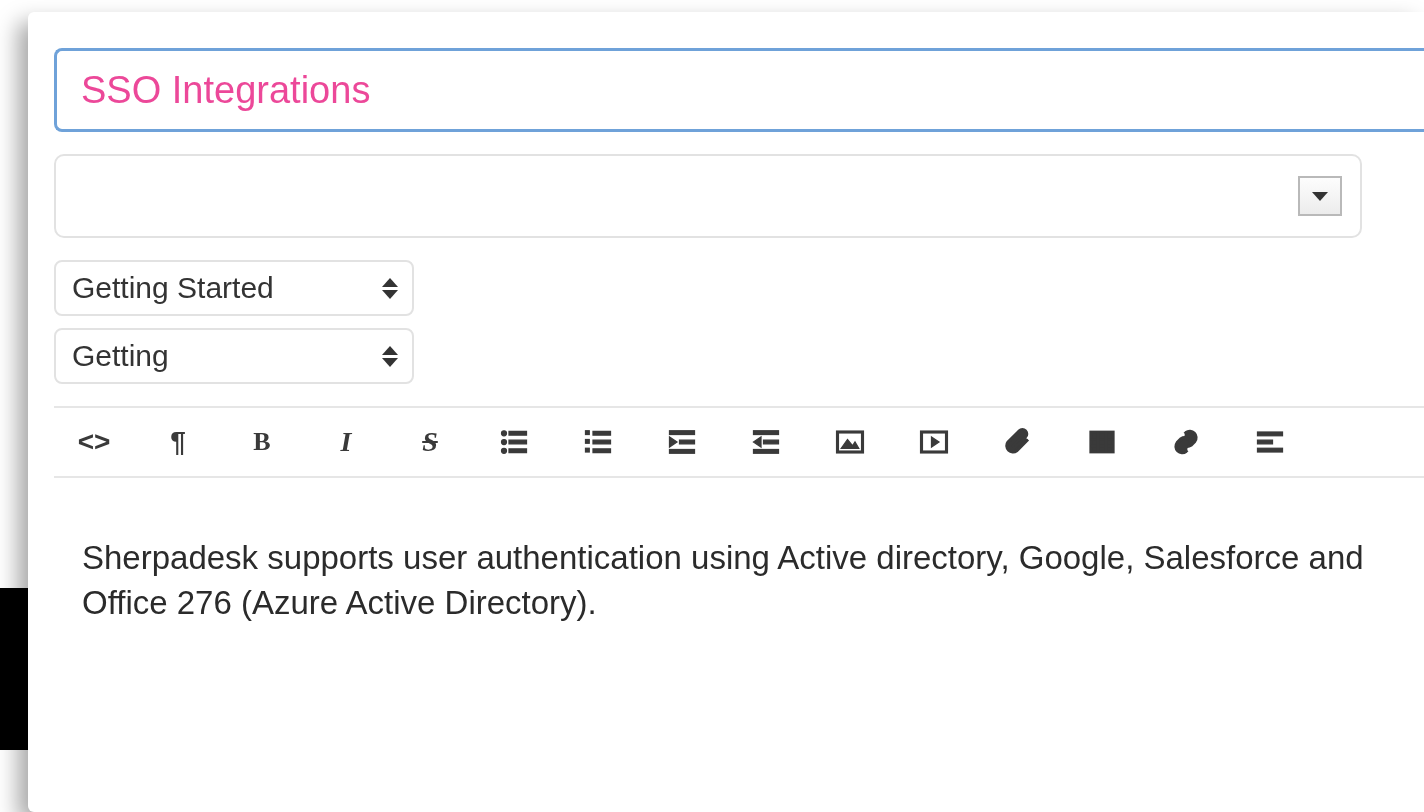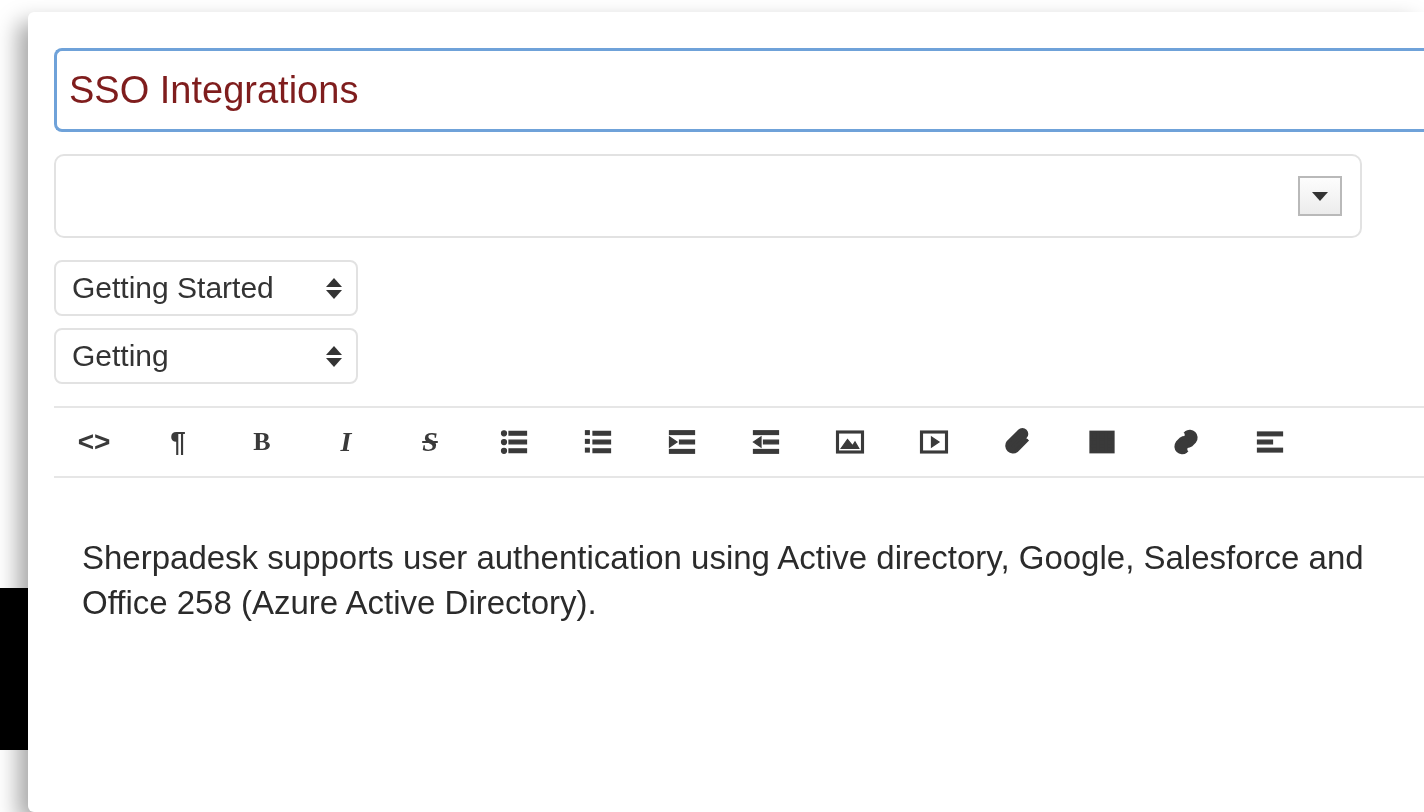--- a/index.html
+++ b/index.html
@@ -40,23 +40,23 @@
     z-index: 1;
   }
 
   
   .title-input {
     width: 100%;
     height: 84px;
     border: 3px solid #6fa2d9;
     border-radius: 8px 0 0 8px;
     border-right: none;
-    padding: 0 12px;
+    padding: 0 24px;
     font-size: 38px;
-    color: #7f1d1d;
+    color: #ec4899;
     outline: none;
     background: #fff;
   }
 
   
   .combo-wide {
     position: relative;
     margin-top: 22px;
     width: 1308px;
     max-width: calc(100% - 30px);
@@ -81,21 +81,21 @@
     border-top: 9px solid #333;
   }
 
   
   .select-row { margin-top: 22px; }
   .select-row + .select-row { margin-top: 12px; }
   .mini-select {
     display: inline-flex;
     align-items: center;
     justify-content: space-between;
-    width: 304px;
+    width: 360px;
     height: 56px;
     padding: 0 14px 0 16px;
     border: 2px solid #e2e2e2;
     border-radius: 8px;
     background: #fff;
     font-size: 30px;
     color: #333;
     cursor: pointer;
   }
   .mini-select .spin {
@@ -291,16 +291,16 @@
       <div class="tbtn">
         <svg viewBox="0 0 24 24">
           <rect x="2" y="4" width="20" height="3"></rect>
           <rect x="2" y="10.5" width="12" height="3"></rect>
           <rect x="2" y="17" width="20" height="3"></rect>
         </svg>
       </div>
 
     </div>
 
-    <div class="editor-body">Sherpadesk supports user authentication using Active directory, Google, Salesforce and Office 258 (Azure Active Directory).</div>
+    <div class="editor-body">Sherpadesk supports user authentication using Active directory, Google, Salesforce and Office 276 (Azure Active Directory).</div>
   </div>
 
 </div>
 
 </body></html>

